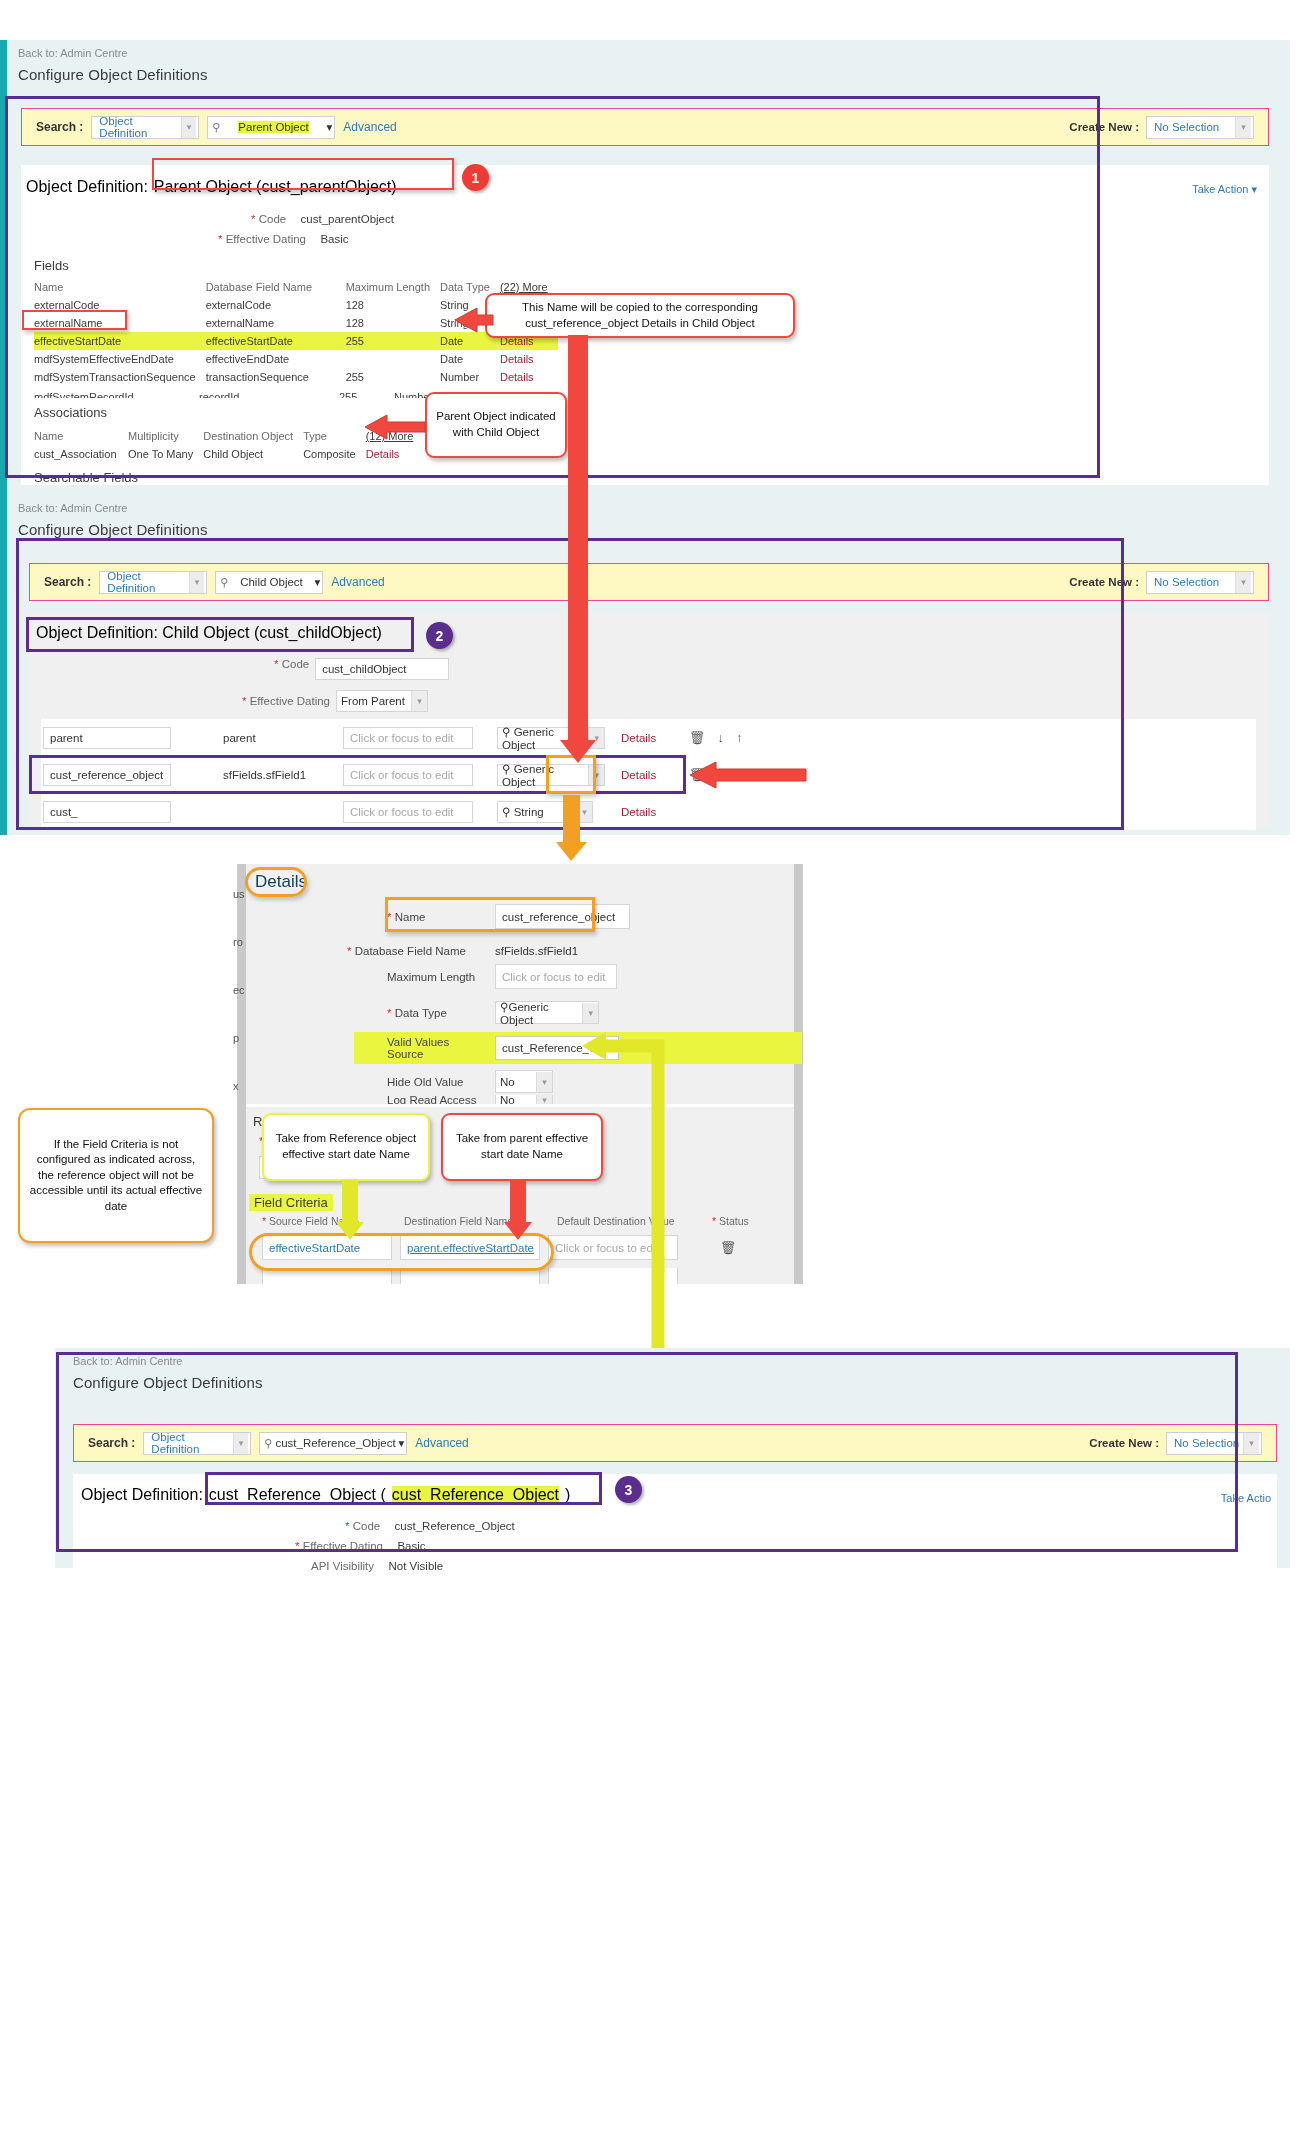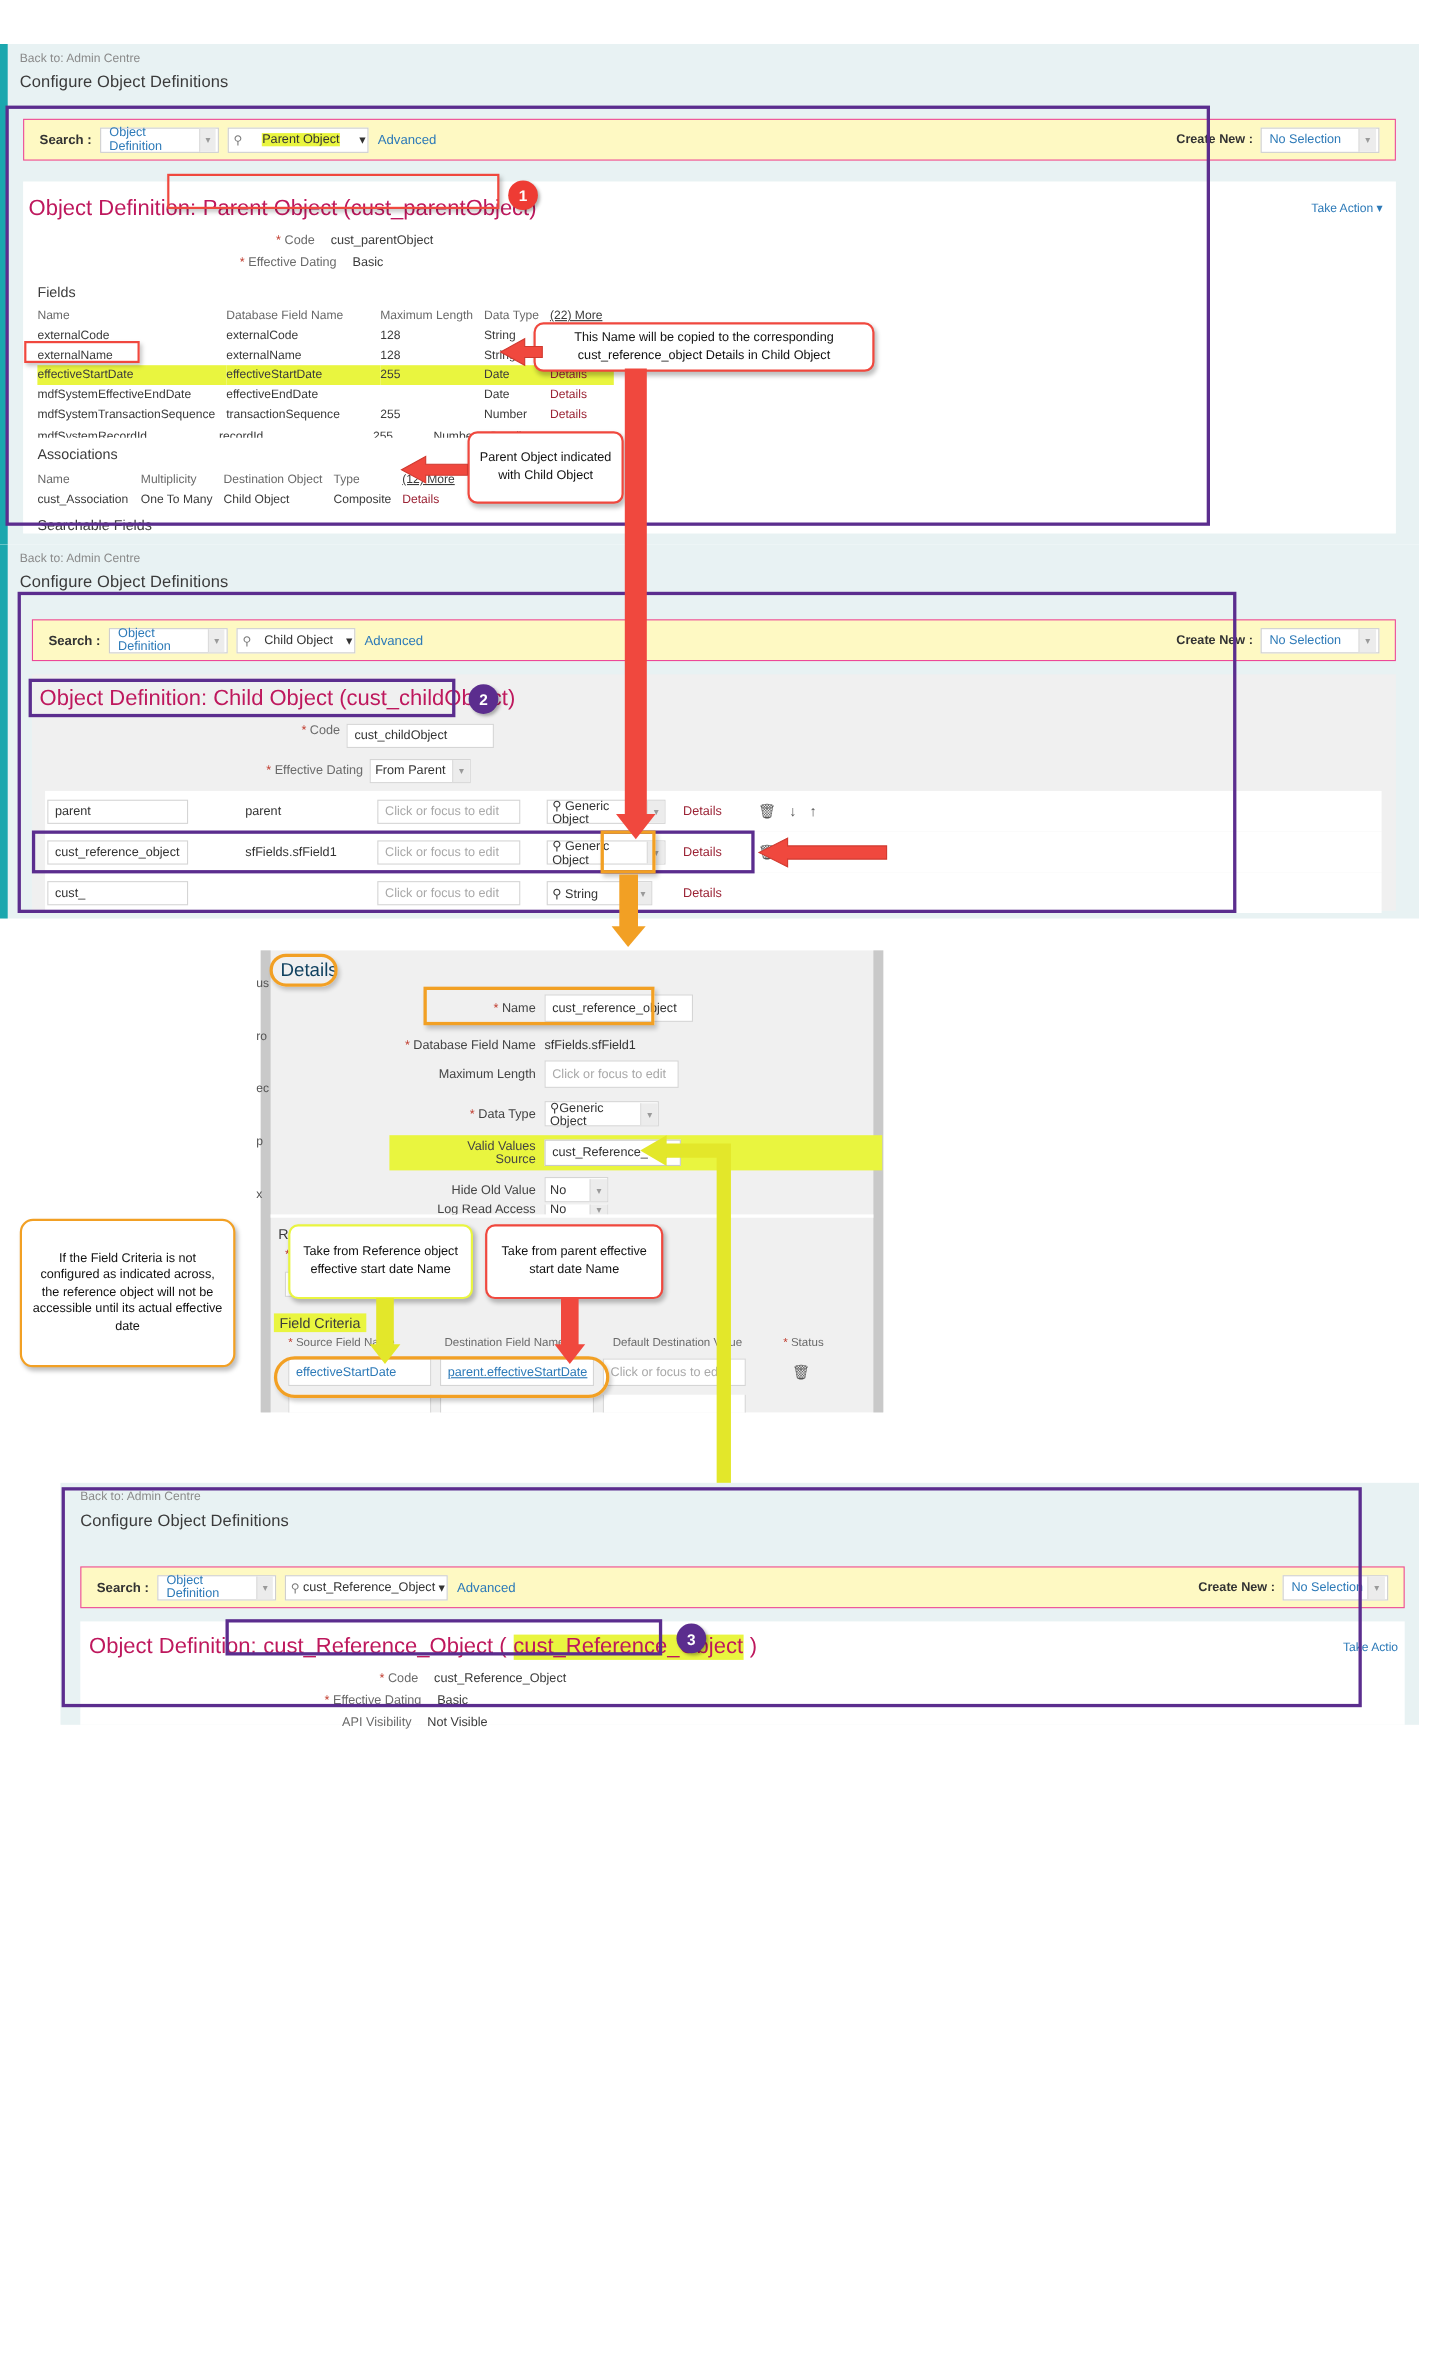--- a/index.html
+++ b/index.html
@@ -36,21 +36,21 @@
     display:flex; align-items:center; font-size:11.5px; color:#333;
     padding:0 2px 0 4px; min-width:100px; justify-content:space-between; gap:3px;
   }
   .searchbox .mag { color:#7b7b7b; font-size:11px; }
   .hl { background:#e9f53f; }
   .adv { color:#2d7ab8; font-size:12px; }
   .createnew { margin-left:auto; display:flex; align-items:center; gap:7px; }
   .createnew .lbl { font-weight:bold; font-size:11.5px; }
 
   .white-card { background:#ffffff; }
-  .obj-title { font-size:20px; color:#be185d; white-space:nowrap; }
+  .obj-title { font-size:16px; color:#000000; white-space:nowrap; }
   .take-action { color:#2d7ab8; font-size:11px; }
 
   .kv { font-size:11.5px; color:#3b3b3b; }
   .kv .k { color:#6a6a6a; }
   .req { color:#c0392b; }
 
   .sec-h { font-size:13px; color:#3b3b3b; }
   .tbl { font-size:11px; color:#3b3b3b; border-collapse:collapse; }
   .tbl th { font-weight:normal; color:#6a6a6a; text-align:left; padding:3px 10px 3px 0; white-space:nowrap;}
   .tbl td { padding:3px 10px 3px 0; white-space:nowrap; }
@@ -101,21 +101,21 @@
   }
   .badge.red { background:#ee3b34; }
   .badge.purple { background:#5b2d8e; }
 
   svg.arrow { position:absolute; overflow:visible; }
 
   .detail-pop { position:absolute; background:#f0f0f0; }
   .detail-pop .scrollbar { position:absolute; left:0; top:0; bottom:0; width:9px; background:#c9c9c9; }
   .detail-pop .scrollbar-r { position:absolute; right:0; top:0; bottom:0; width:9px; background:#c9c9c9; }
   .det-title { font-size:17px; color:#10415f; }
-  .det-lbl { font-size:11.5px; color:#444; text-align:right; }
+  .det-lbl { font-size:11.5px; color:#444; text-align:left; }
   .det-val { font-size:11.5px; color:#333; }
 
   .ghost { color:#b3b3b3; }
 </style>
 </head>
 <body>
 
 <div class="panel sf-page" style="left:0; top:40px; width:1290px; height:455px;">
   <div class="teal-strip"></div>
   <div class="backlink">Back to: Admin Centre</div>

